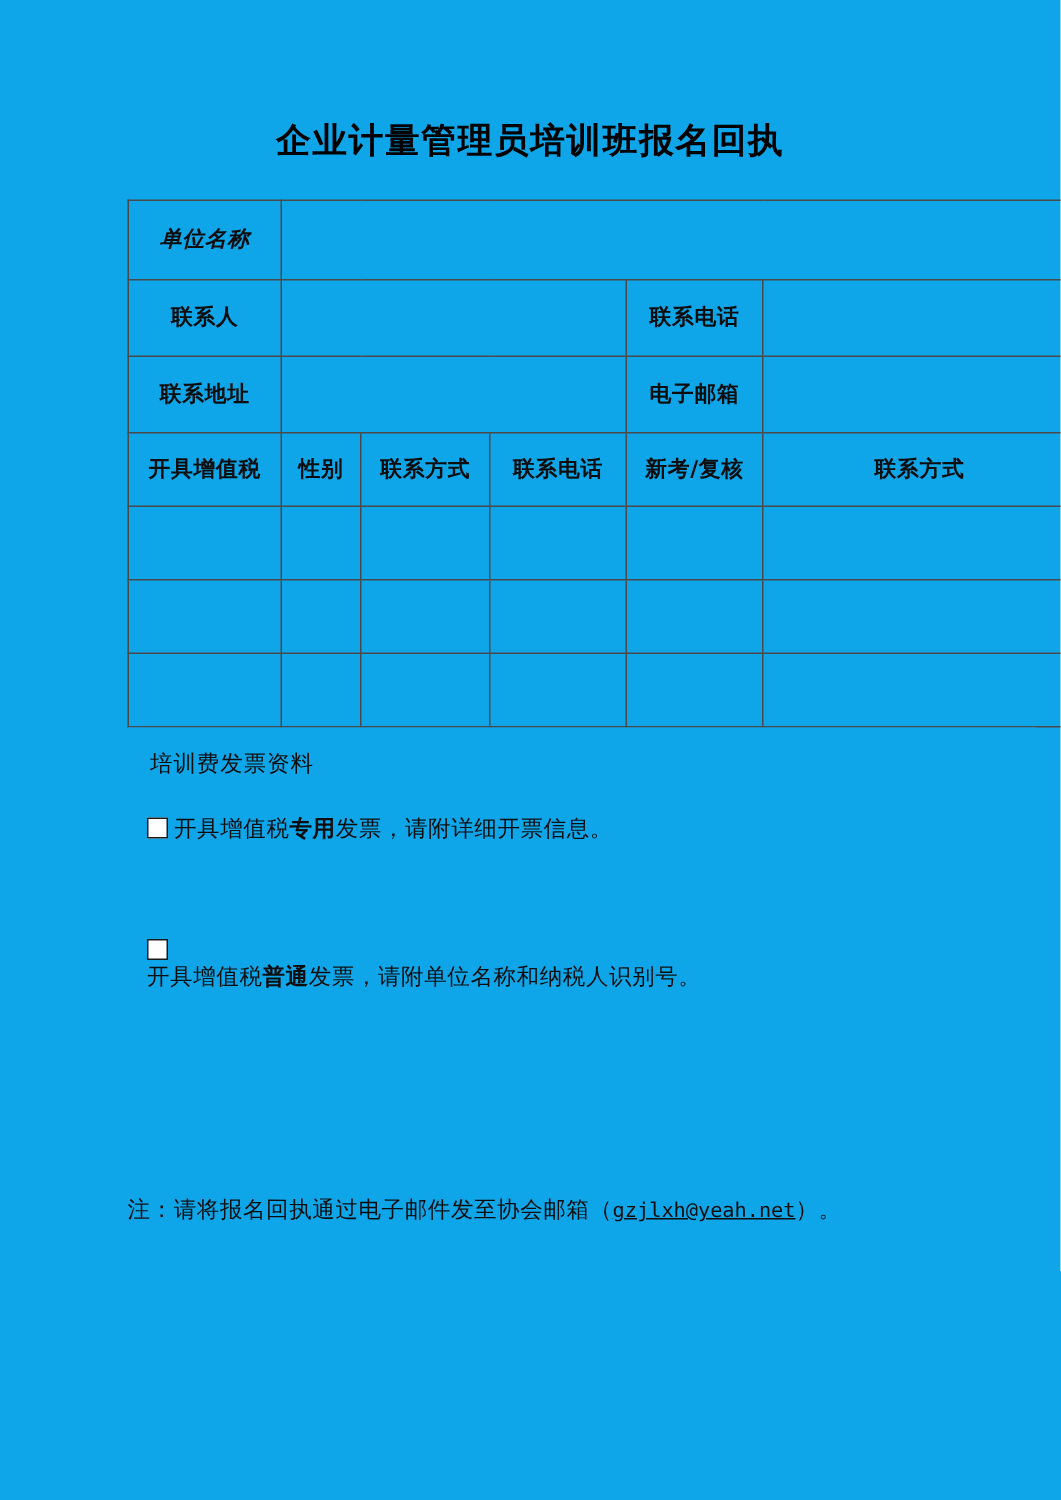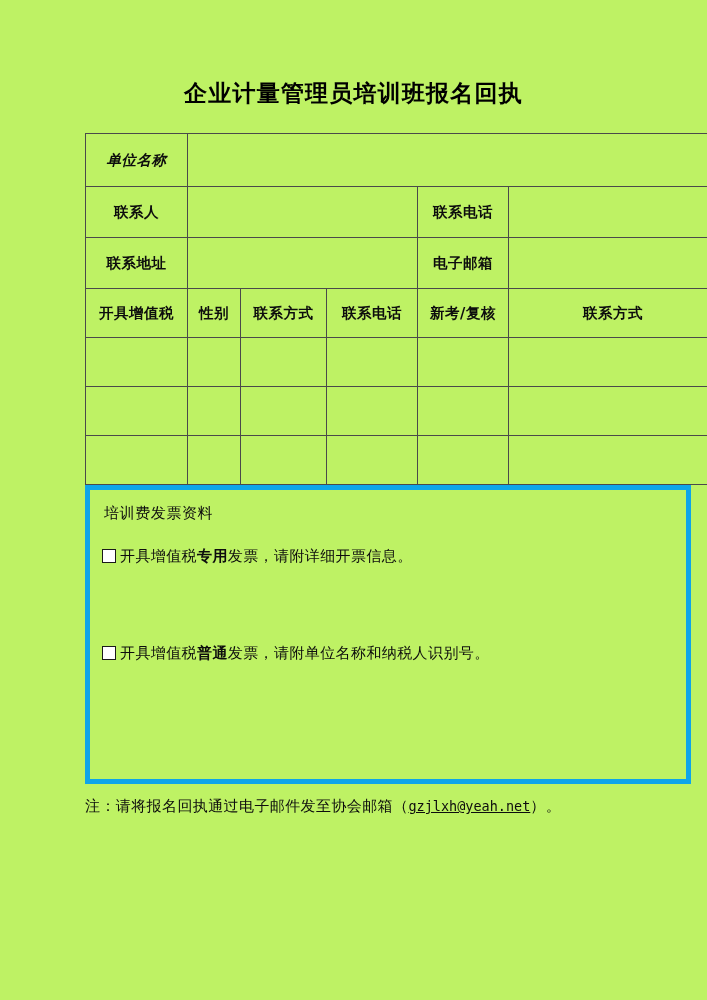--- a/index.html
+++ b/index.html
@@ -14,21 +14,21 @@
     position: relative;
     overflow: hidden;
     font-family: "DejaVu Serif", "Liberation Serif", serif;
     color: #1a1a1a;
     -webkit-font-smoothing: antialiased;
   }
 
   .page {
     position: absolute;
     inset: 0;
-    background: #bef264;
+    background: #0ea5e9;
   }
 
   
   .doc-title {
     position: absolute;
     left: 0;
     right: 0;
     top: 78px;
     text-align: center;
     font-size: 23px;
@@ -76,42 +76,43 @@
   .col-f { width: 91px; }
   .col-g { width: 118px; }
 
   
   .invoice-box {
     position: absolute;
     left: 85px;
     top: 485px;
     width: 606px;
     height: 299px;
-    border: 5px solid #0ea5e9;
+    border: 1px solid #0ea5e9;
     box-sizing: border-box;
     padding: 14px 0 0 12px;
     font-size: 15px;
     color: #0d0d0d;
   }
   .invoice-heading {
     font-size: 15px;
     letter-spacing: 0.6px;
     margin: 0 0 22px 2px;
     font-weight: 500;
   }
   .invoice-option {
     font-size: 15px;
     letter-spacing: 0.4px;
     margin: 0 0 0 0;
     display: flex;
     align-items: flex-start;
     line-height: 1.5;
   }
   .invoice-option.second {
-    margin-top: 74px;
+    margin-top: 58px;
+    flex-direction: column;
   }
   .checkbox-glyph {
     display: inline-block;
     width: 12px;
     height: 12px;
     border: 1.2px solid #1a1a1a;
     margin-right: 4px;
     margin-top: 4px;
     flex: 0 0 auto;
     background: #fff;

